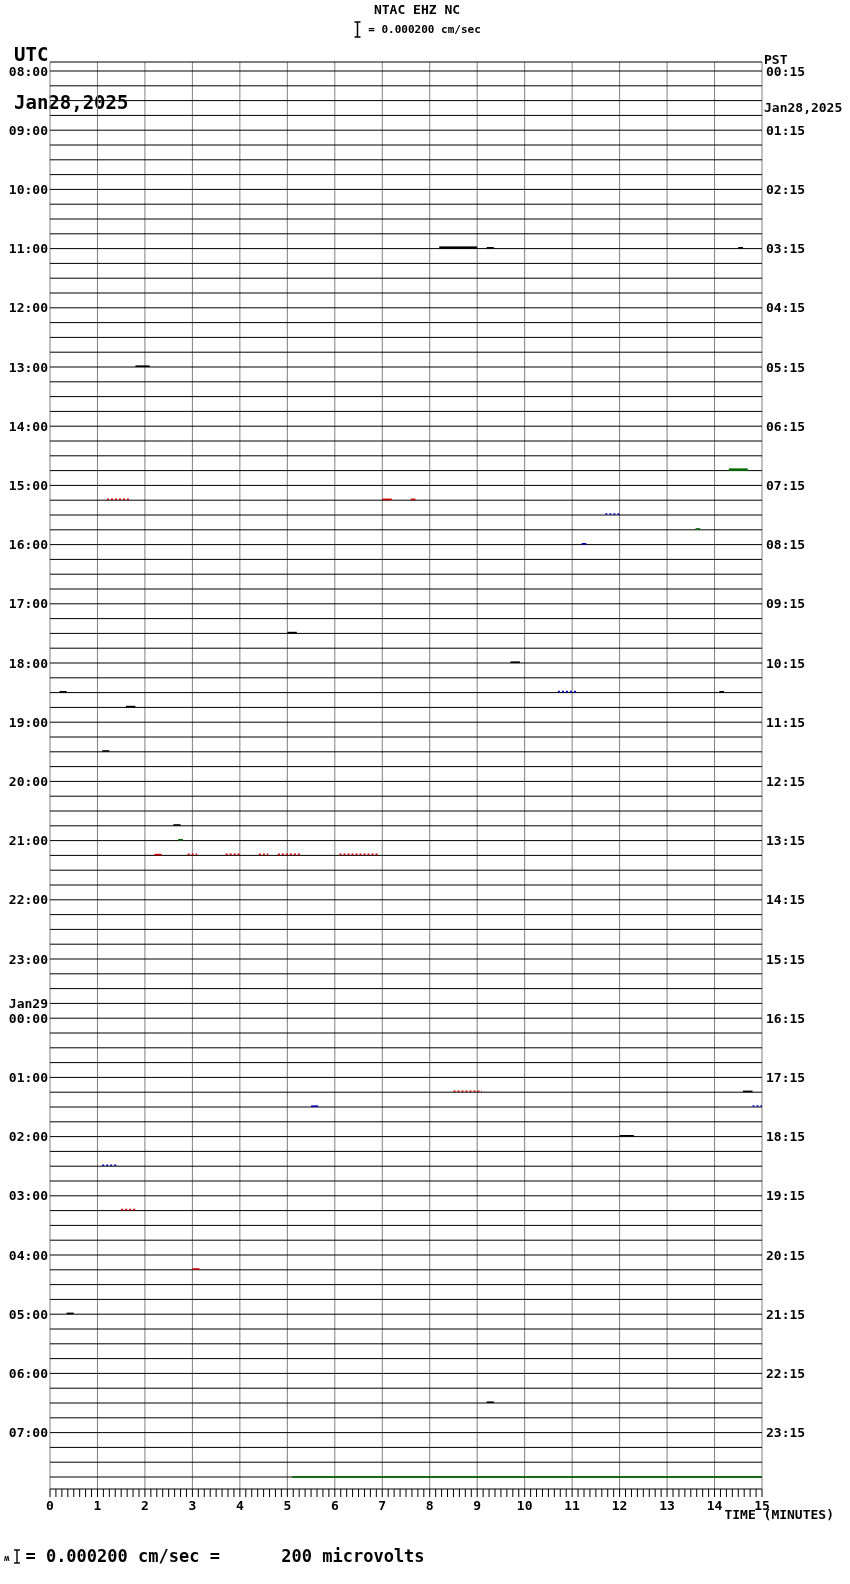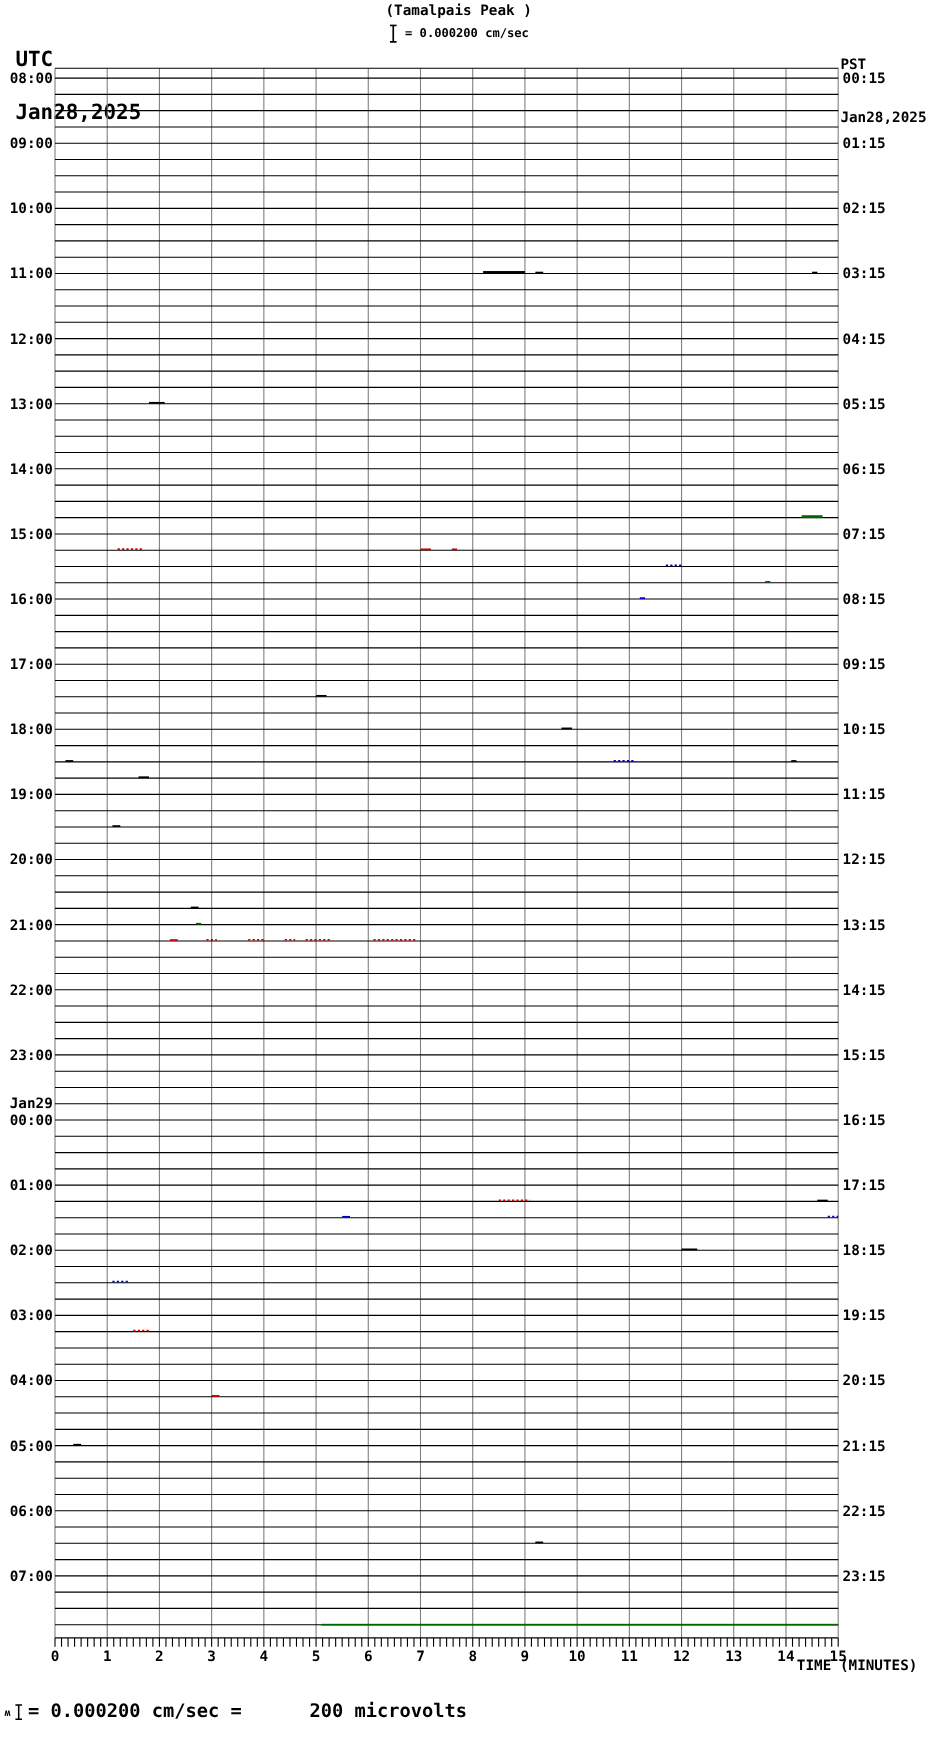--- a/index.html
+++ b/index.html
@@ -37,21 +37,21 @@
     <div>UTC</div>
     <div>Jan28,2025</div>
   </div>
 
   <div class="hdr-right">
     <div>PST</div>
     <div>Jan28,2025</div>
   </div>
 
   <div class="hdr-center">
-    <div class="location">(Tamalpais Peak )</div>
+    <div class="station">NTAC EHZ NC</div>
     <div class="scaleline">
       <svg width="9" height="17" viewBox="0 0 9 17">
         <line x1="1.5" y1="1" x2="7.5" y2="1" stroke="#000" stroke-width="1.5"></line>
         <line x1="4.5" y1="1" x2="4.5" y2="16" stroke="#000" stroke-width="1.5"></line>
         <line x1="1.5" y1="16" x2="7.5" y2="16" stroke="#000" stroke-width="1.5"></line>
       </svg>
       <span class="scaletext">= 0.000200 cm/sec</span>
     </div>
   </div>
 

